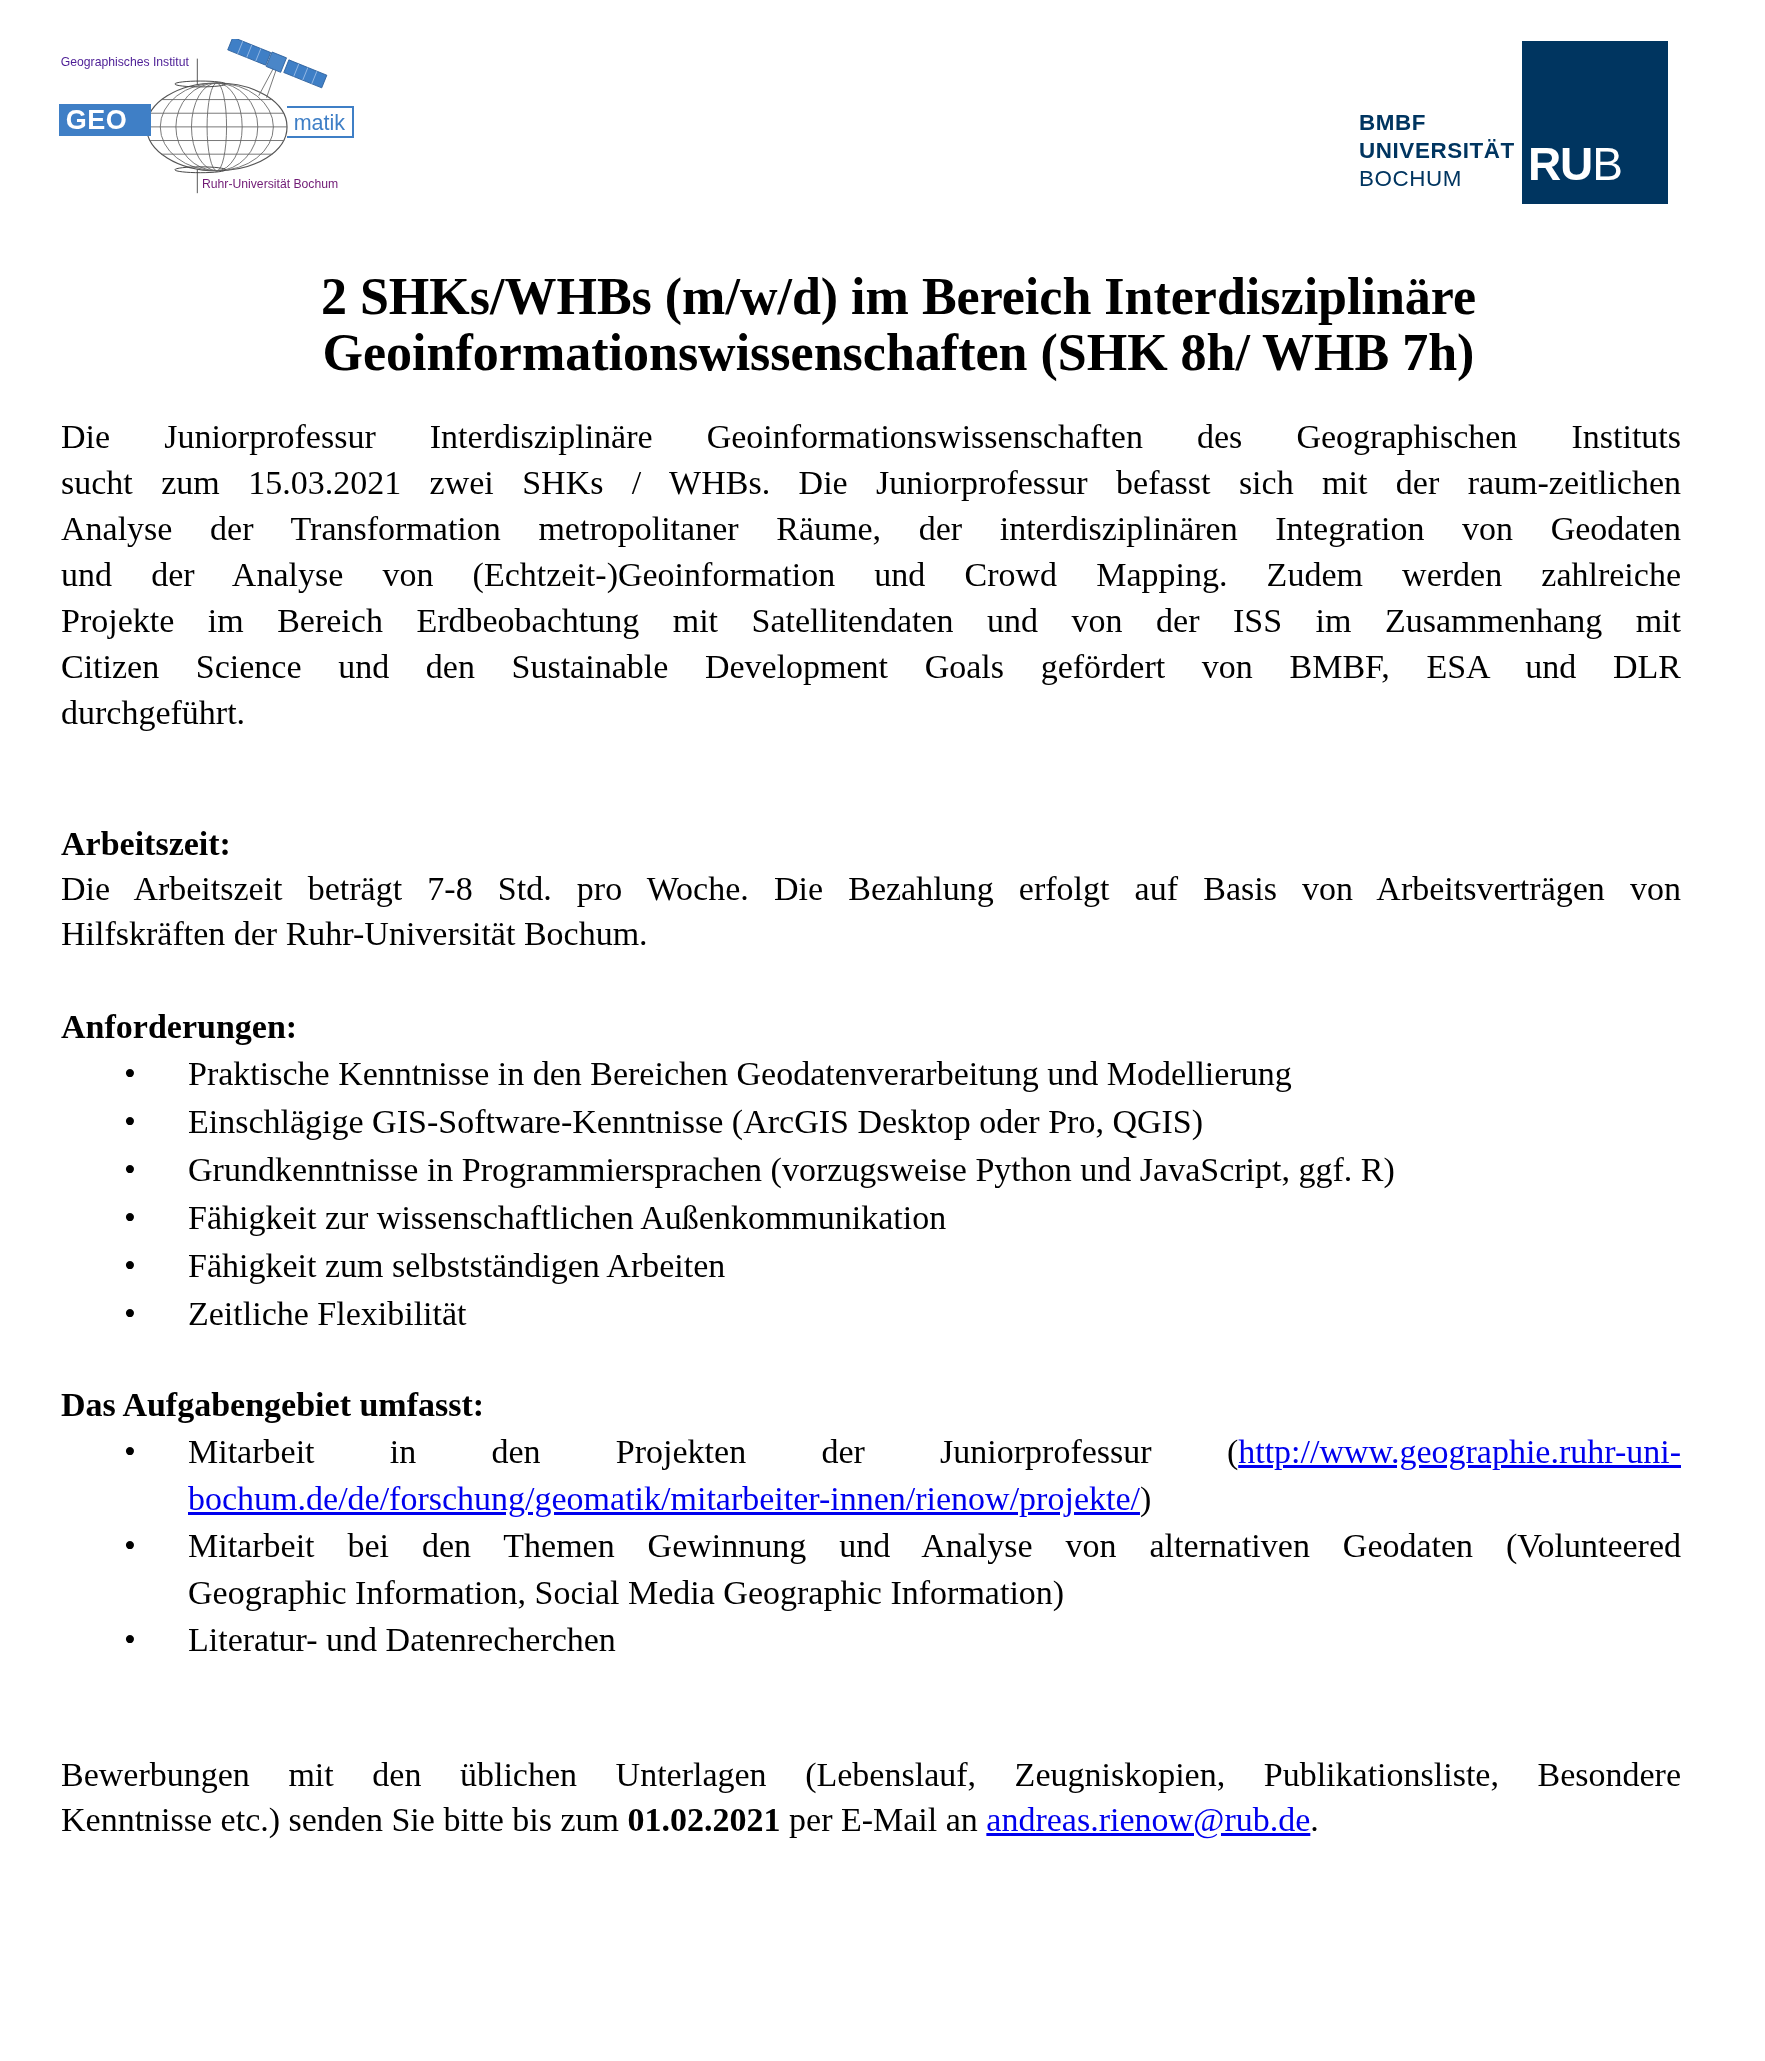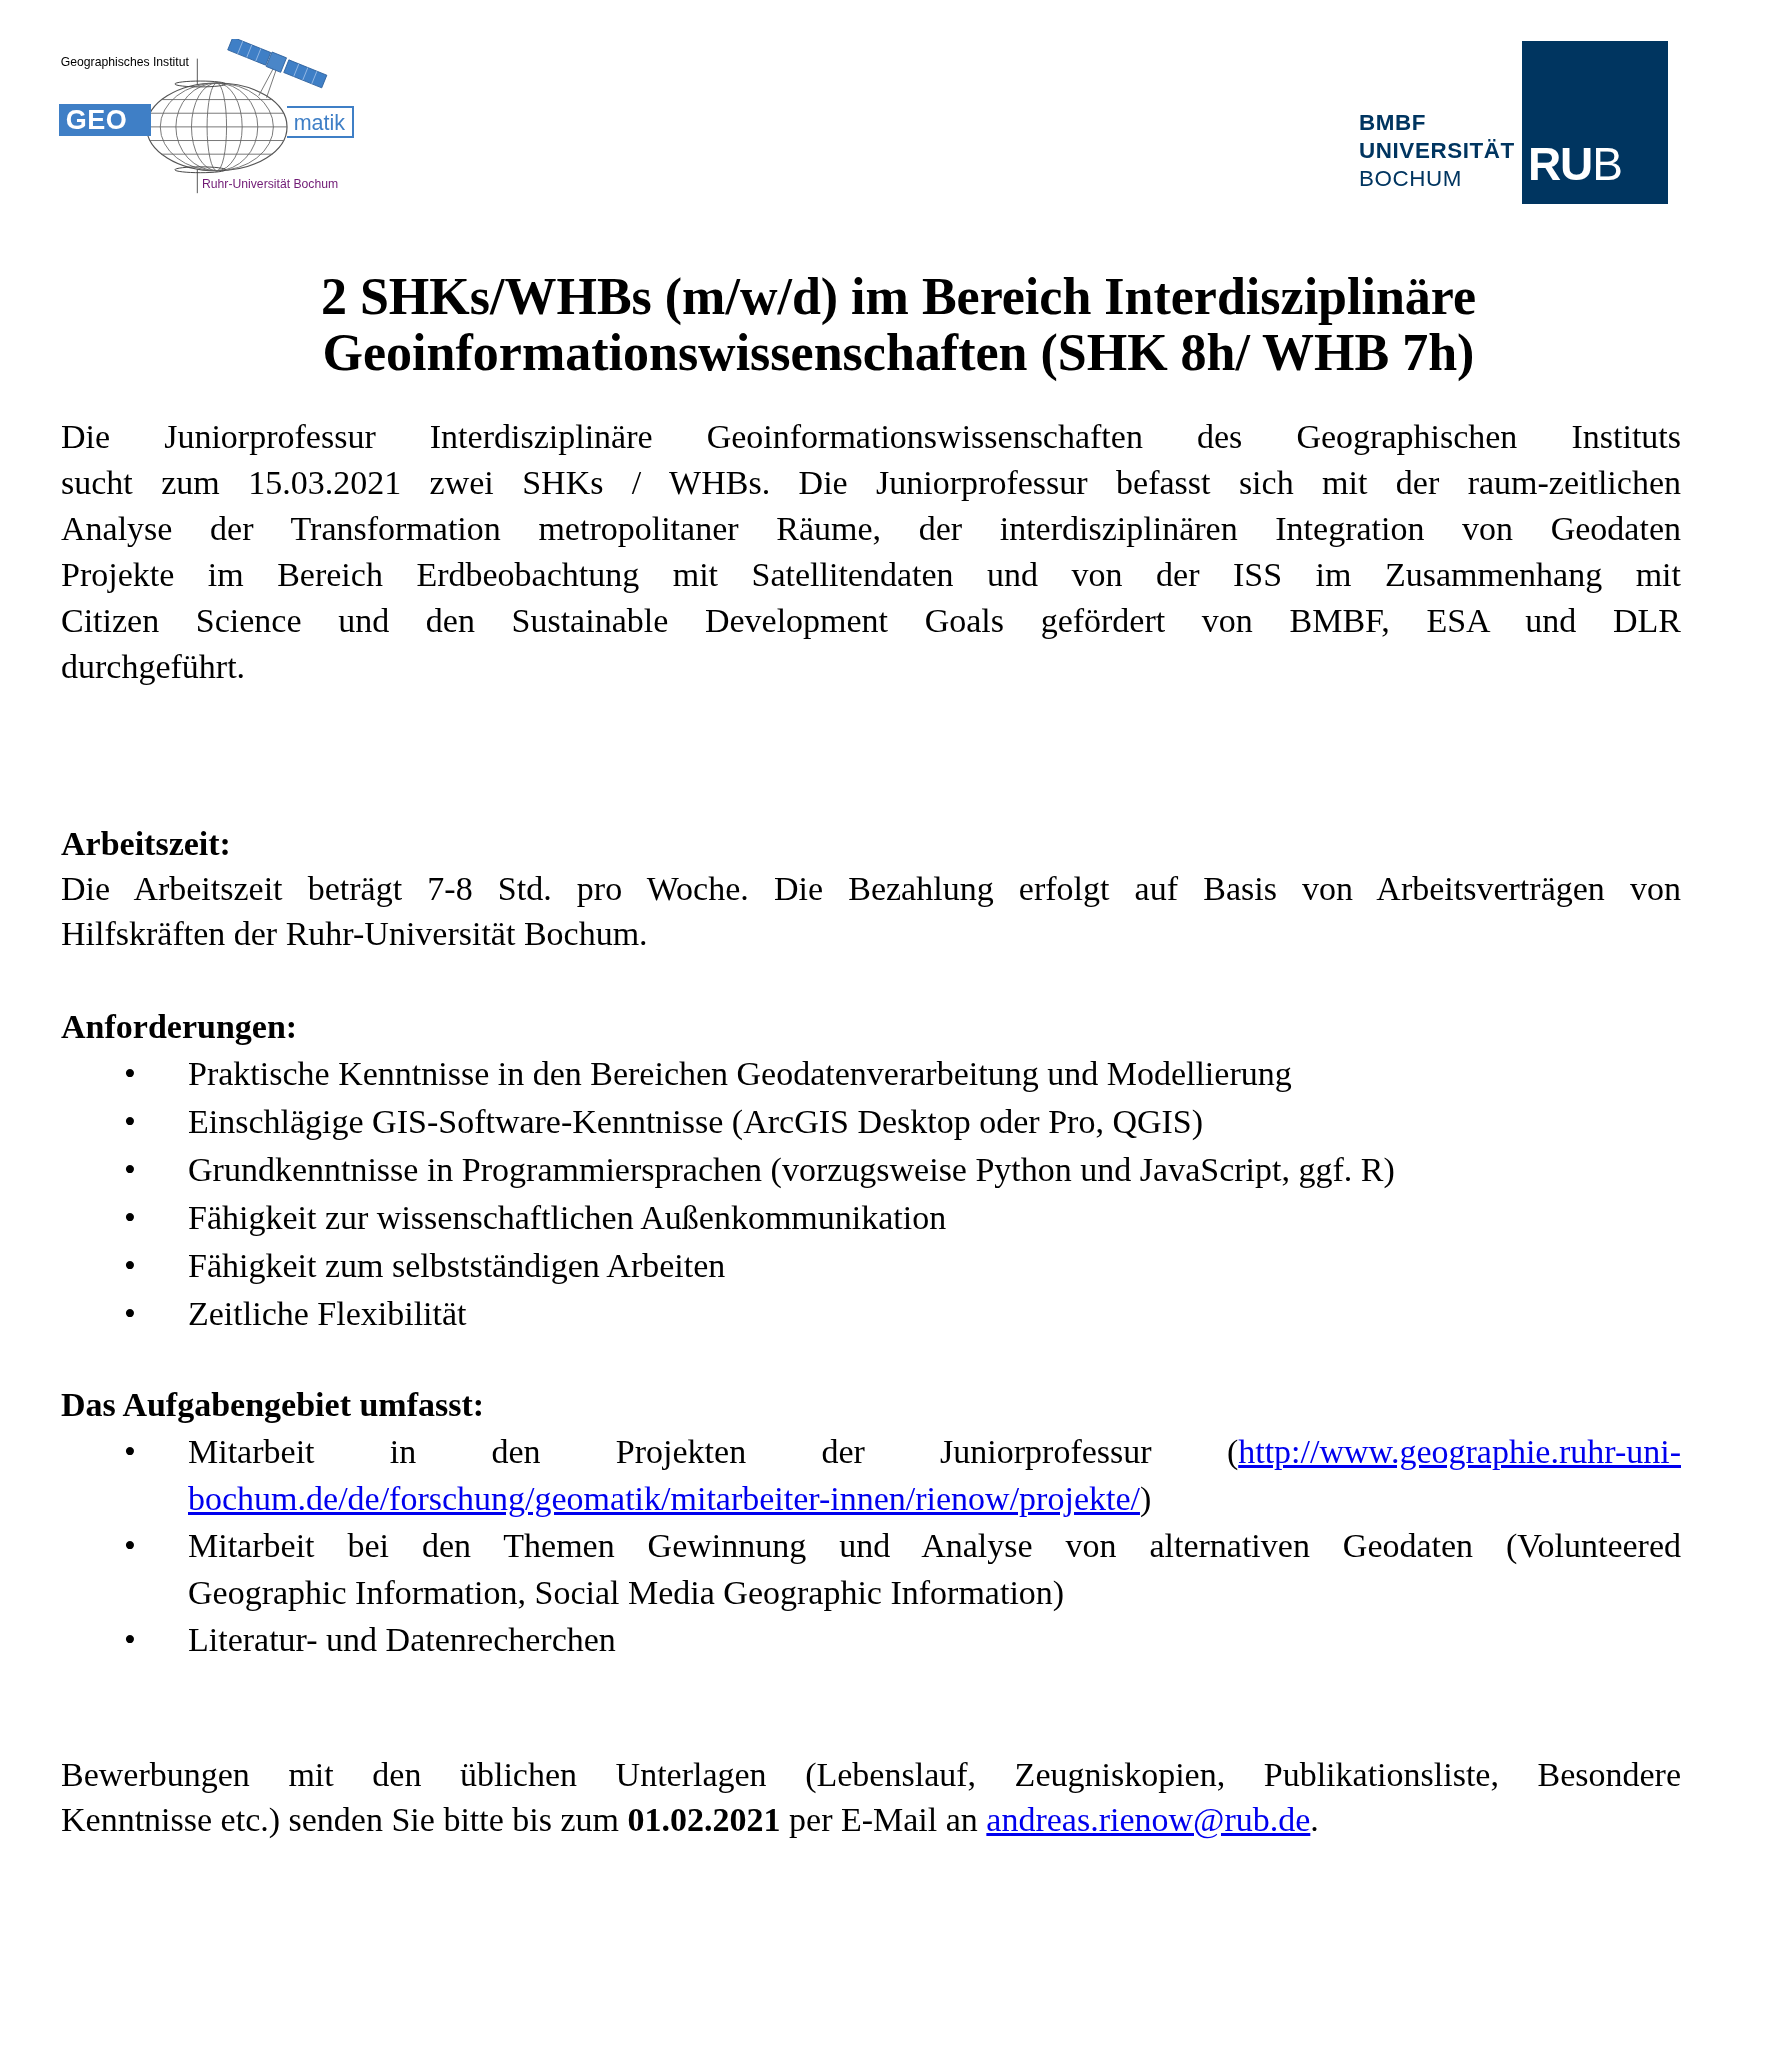--- a/index.html
+++ b/index.html
@@ -1,21 +1,21 @@
 <!DOCTYPE html>
 <html><head>
 <meta charset="utf-8">
 <style>
   html, body { margin: 0; padding: 0; background: #ffffff; }
   body { width: 1765px; height: 2062px; position: relative; overflow: hidden; color: #000; font-family: "Liberation Serif", serif; }
   .abs { position: absolute; }
 
   
   #geo-logo { left: 54px; top: 39px; width: 312px; height: 166px; }
-  #geo-logo .inst { position: absolute; left: 6.8px; top: 15.6px; font-family: "Liberation Sans", sans-serif; font-size: 12.2px; color: #000000; white-space: nowrap; }
+  #geo-logo .inst { position: absolute; left: 6.8px; top: 15.6px; font-family: "Liberation Sans", sans-serif; font-size: 12.2px; color: #4c1d95; white-space: nowrap; }
   #geo-logo .rub-line { position: absolute; left: 148px; top: 138px; font-family: "Liberation Sans", sans-serif; font-size: 12.2px; color: #701a75; white-space: nowrap; }
   #geo-logo .geo-box { position: absolute; left: 4.9px; top: 65px; width: 92px; height: 32px; background: #3f7fc6; color: #fff; font-family: "Liberation Sans", sans-serif; font-weight: bold; font-size: 27px; line-height: 32px; padding-left: 6.8px; box-sizing: border-box; letter-spacing: 0.5px; }
   #geo-logo .matik-box { position: absolute; left: 233px; top: 67px; width: 67px; height: 32px; border: 2px solid #3f7fc6; border-left: none; color: #3f7fc6; font-family: "Liberation Sans", sans-serif; font-size: 21.5px; line-height: 30px; text-align: right; padding-right: 7px; box-sizing: border-box; }
   #geo-logo svg { position: absolute; left: 0; top: 0; }
 
   
   #rub-wordmark { left: 1359px; top: 109px; font-family: "Liberation Sans", sans-serif; color: #003560; font-size: 22.4px; line-height: 28px; letter-spacing: 0.6px; }
   #rub-wordmark .b { font-weight: bold; }
   #rub-box { left: 1522px; top: 41px; width: 146px; height: 163px; background: #003560; }
   #rub-box .rub-text { position: absolute; left: 5.9px; top: 99px; font-family: "Liberation Sans", sans-serif; font-size: 46px; line-height: 49px; color: #fff; letter-spacing: -1px; white-space: nowrap; }
@@ -101,20 +101,21 @@
 
 <h1 id="title" class="abs" style="margin:16px">
   <span class="tl">2 SHKs/WHBs (m/w/d) im Bereich Interdisziplinäre</span>
   <span class="tl">Geoinformationswissenschaften (SHK 8h/ WHB 7h)</span>
 </h1>
 
 <div id="intro" class="abs body-block">
   <span class="jline" style="white-space: normal;">Die Juniorprofessur Interdisziplinäre Geoinformationswissenschaften des Geographischen Instituts</span>
   <span class="jline" style="white-space: normal;">sucht zum 15.03.2021 zwei SHKs / WHBs. Die Juniorprofessur befasst sich mit der raum-zeitlichen</span>
   <span class="jline" style="white-space: normal;">Analyse der Transformation metropolitaner Räume, der interdisziplinären Integration von Geodaten</span>
+  <span class="jline" style="white-space: normal;">und der Analyse von (Echtzeit-)Geoinformation und Crowd Mapping. Zudem werden zahlreiche</span>
   <span class="jline" style="white-space: normal;">Projekte im Bereich Erdbeobachtung mit Satellitendaten und von der ISS im Zusammenhang mit</span>
   <span class="jline" style="white-space: normal;">Citizen Science und den Sustainable Development Goals gefördert von BMBF, ESA und DLR</span>
   <span class="jline last">durchgeführt.</span>
 </div>
 
 <div id="arbeitszeit" class="abs body-block">
   <span class="sec-head">Arbeitszeit:</span>
   <span class="jline" style="white-space: normal;">Die Arbeitszeit beträgt 7-8 Std. pro Woche. Die Bezahlung erfolgt auf Basis von Arbeitsverträgen von</span>
   <span class="jline last">Hilfskräften der Ruhr-Universität Bochum.</span>
 </div>

